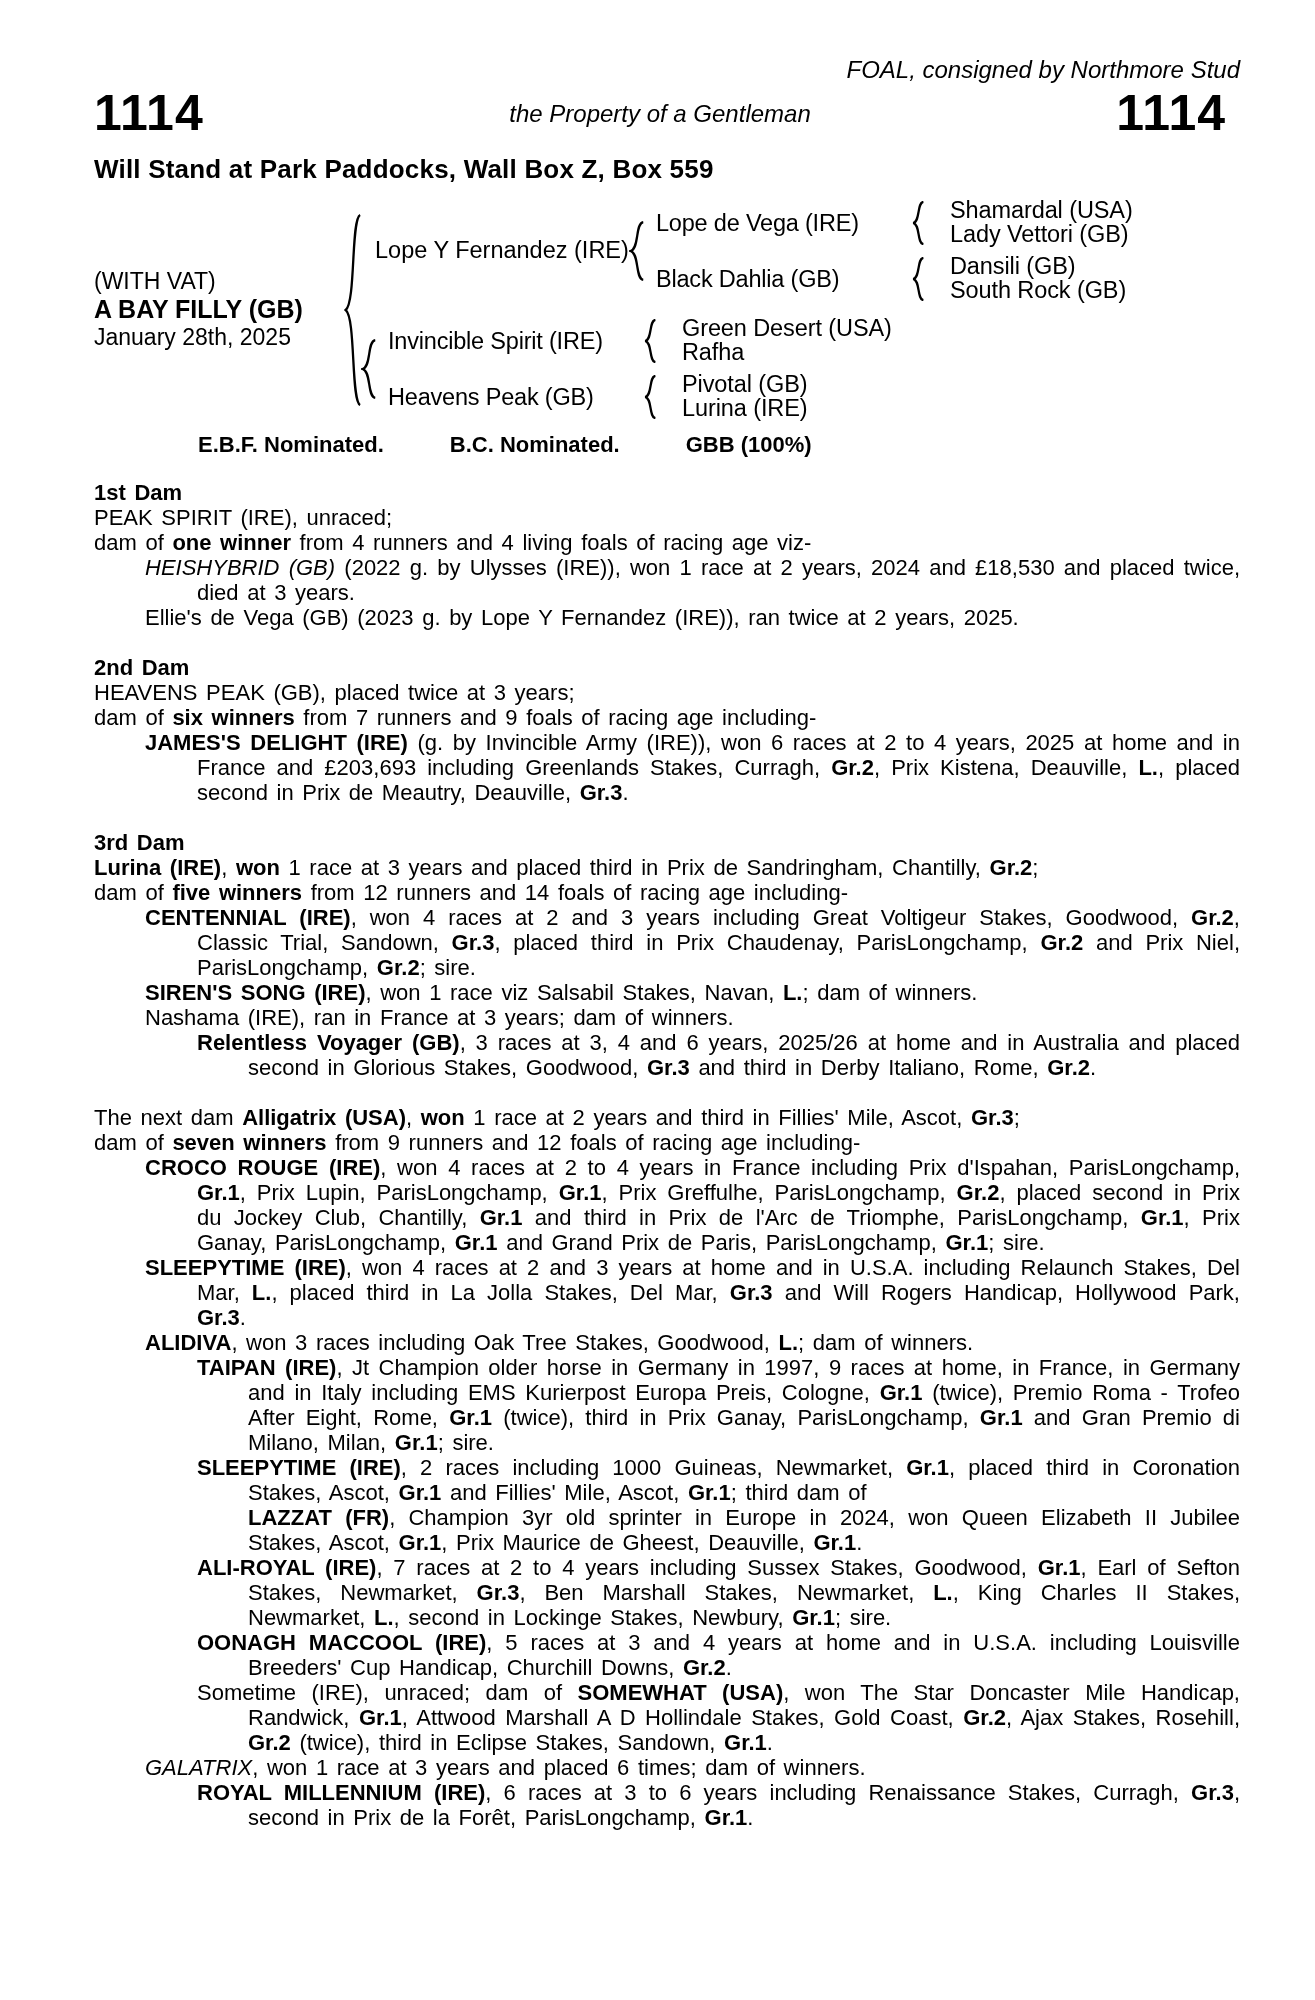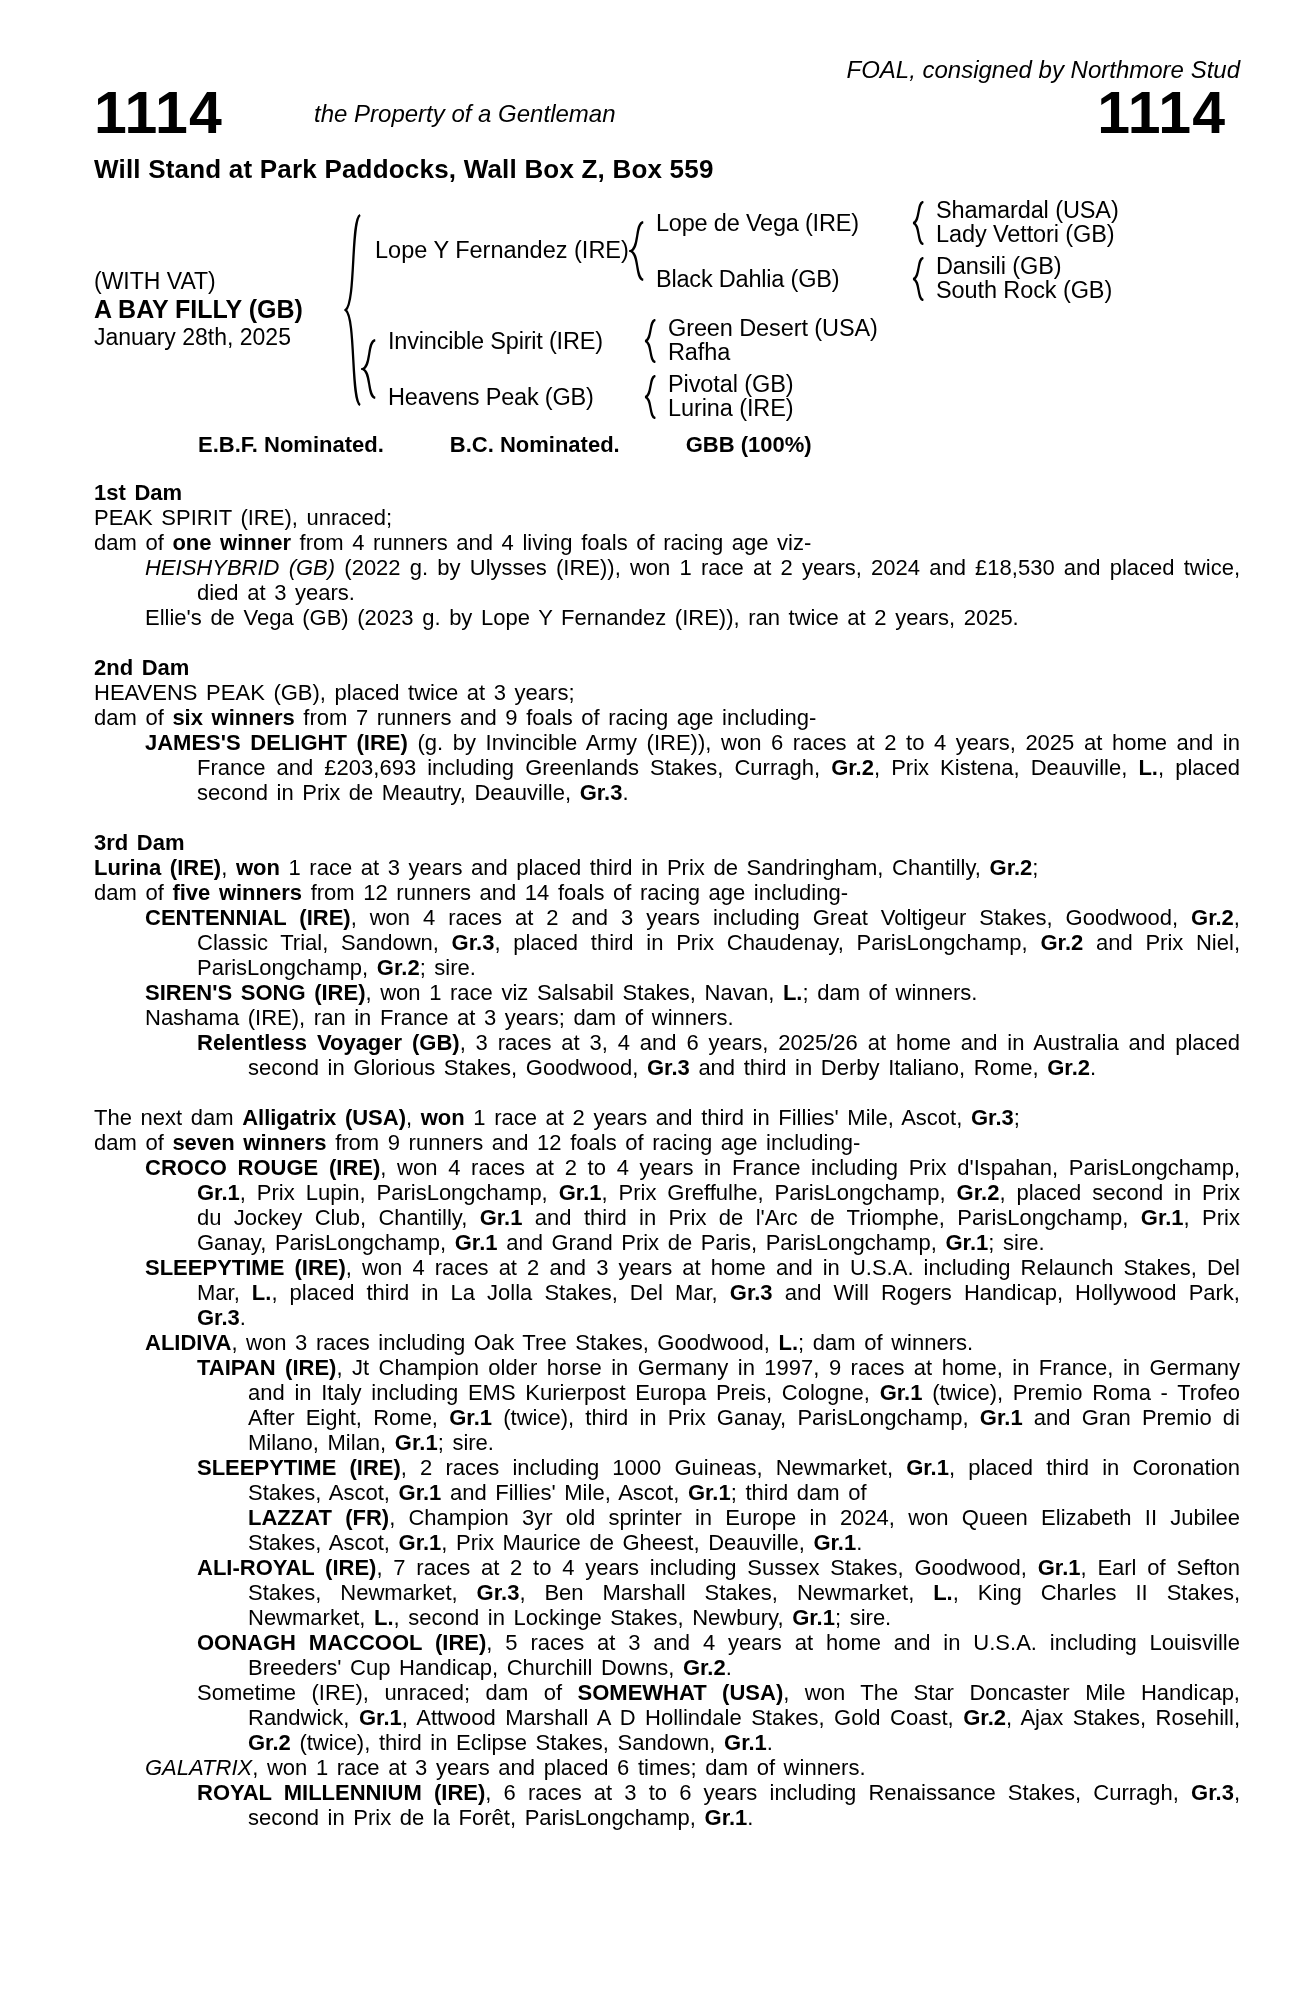--- a/index.html
+++ b/index.html
@@ -5,43 +5,43 @@
 <style>
   html,body{margin:0;padding:0;background:#fff;}
   body{width:1315px;height:2000px;color:#000;font-family:"Liberation Sans",sans-serif;}
   .page{position:relative;width:1315px;height:2000px;overflow:hidden;box-sizing:border-box;padding:56px 75px 0 94px;background:#fff;}
   .b{font-weight:bold;}
   .i{font-style:italic;}
 
   
   .consignor{text-align:right;font-style:italic;font-size:24px;line-height:28px;}
   .lotrow{display:flex;align-items:flex-end;margin-top:8px;}
-  .lot{font-size:59px;font-weight:bold;line-height:42px;width:220px;letter-spacing:1px;}
+  .lot{font-size:50px;font-weight:bold;line-height:42px;width:220px;letter-spacing:1px;}
   .lot.right{text-align:right;padding-right:14px;}
-  .prop{flex:1;font-style:italic;font-size:24px;padding-bottom:6px;}
+  .prop{flex:1;text-align:center;font-style:italic;font-size:24px;padding-bottom:6px;}
   .stand{font-weight:bold;font-size:26px;margin-top:20px;letter-spacing:0.2px;}
 
   
   .pedigree{display:flex;align-items:center;margin-top:14px;font-size:23.5px;}
   .foalinfo{width:250px;line-height:27px;}
   .vat{font-size:23px;}
   .foalname{font-size:25px;font-weight:bold;margin:1px 0;}
   .foaldate{font-size:23px;}
   .brace{flex:0 0 auto;display:block;}
   .brace path{fill:none;stroke:#000;stroke-width:2.3;vector-effect:non-scaling-stroke;}
   .brace1{width:17px;height:198px;}
   .brace2{width:15px;height:60px;}
   .brace3{width:12px;height:44px;}
   .gen1col{display:flex;flex-direction:column;gap:15px;margin-left:0;flex:1;}
   .gen1cell{display:flex;align-items:center;}
   .gen1name{width:268px;line-height:27px;padding-left:14px;box-sizing:border-box;}
   .gen2col{display:flex;flex-direction:column;gap:9px;flex:1;}
   .gen2cell{display:flex;align-items:center;}
   .gen2name{width:268px;line-height:26px;padding-left:12px;box-sizing:border-box;letter-spacing:-0.2px;}
-  .gen3col{margin-left:12px;line-height:23.5px;letter-spacing:-0.1px;}
+  .gen3col{margin-left:26px;line-height:23.5px;letter-spacing:-0.1px;}
 
   
   .noms{display:flex;margin-top:12px;padding-left:104px;gap:66px;font-size:22px;font-weight:bold;}
 
   
   #sections{margin-top:22px;font-size:22px;line-height:25px;word-spacing:2.5px;}
   #sections section{margin-top:25px;}
   #sections section:first-child{margin-top:4px;}
   .sec-h{font-weight:bold;}
   p.para{margin:0;text-align:justify;}

